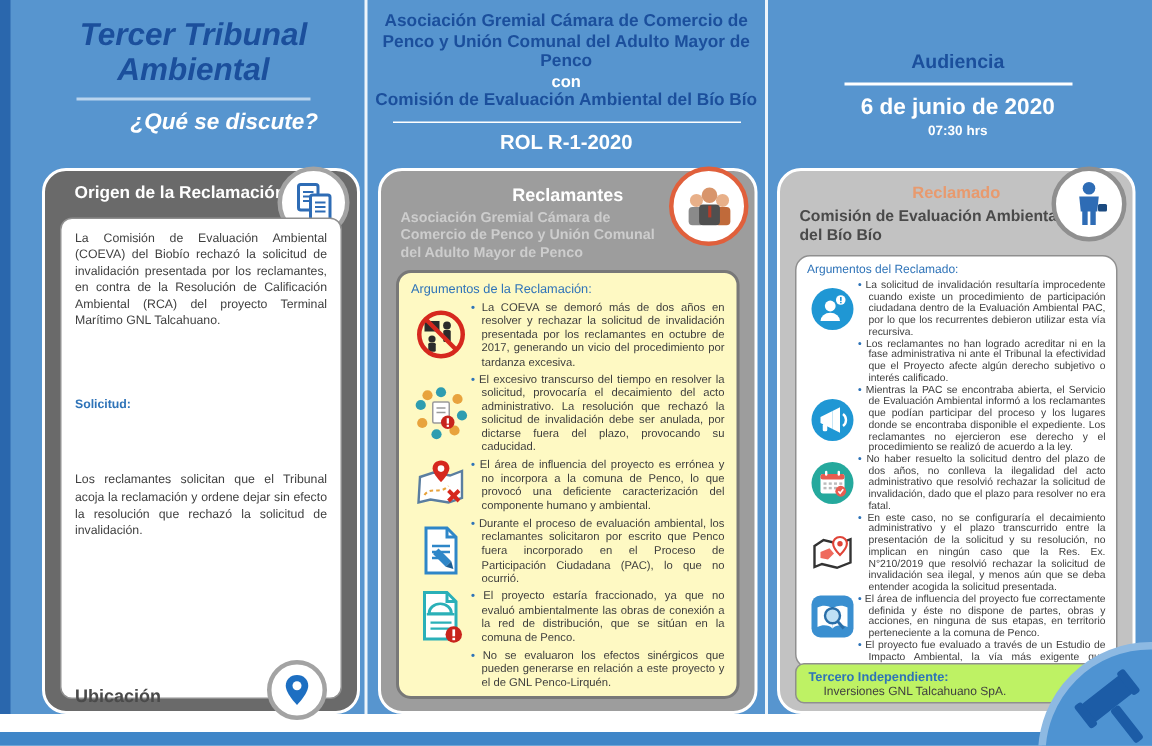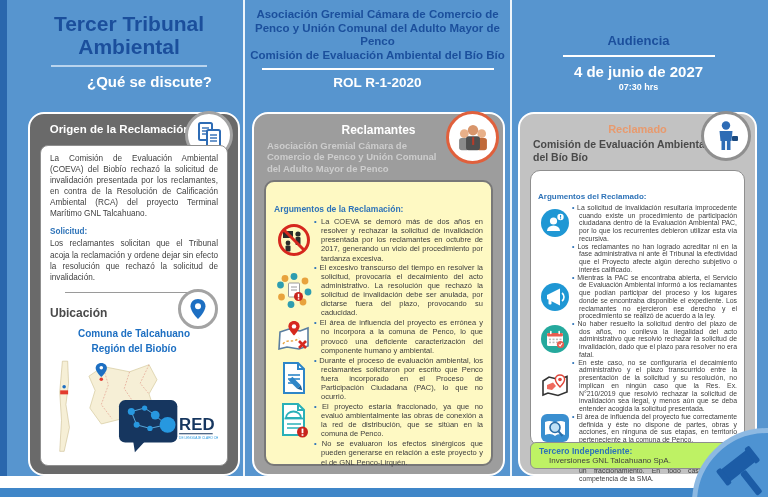--- a/index.html
+++ b/index.html
@@ -6,21 +6,21 @@
   .page{position:relative;width:768px;height:497px;background:#5795cf;overflow:hidden;
         font-family:"Liberation Sans",sans-serif;-webkit-font-smoothing:antialiased;}
   .left-strip{position:absolute;left:0;top:0;width:7px;height:488px;background:#2a67ad;}
   .vline{position:absolute;top:0;width:2px;height:476px;background:rgba(255,255,255,.9);}
   .vline1{left:243px;} .vline2{left:510px;}
   .bottom-white{position:absolute;left:0;top:476px;width:768px;height:12px;background:#ffffff;}
   .bottom-bar{position:absolute;left:0;top:488px;width:768px;height:9px;background:#3f86c8;}
 
   
   .hcol{position:absolute;text-align:center;}
-  .h1{left:7px;top:12px;width:244px;}
+  .h1{left:7px;top:12px;width:244px;font-style:italic;}
   .h1 .t{font-size:21px;font-weight:bold;color:#1b4f9c;line-height:1.1;}
   .h1 .div{width:156px;height:2px;background:#b9d4ee;margin:7px auto 6px;}
   .h1 .s{font-size:15px;font-weight:bold;color:#ffffff;padding-left:41px;}
   .h2{left:245px;top:8px;width:265px;}
   .h2 .p{font-size:11.5px;font-weight:bold;color:#1b4f9c;line-height:1.18;}
   .h2 .con{font-size:11px;font-weight:bold;color:#ffffff;line-height:1.15;}
   .h2 .div{width:232px;height:1.5px;background:#ffffff;margin:6px auto 5px;}
   .h2 .rol{font-size:13.5px;font-weight:bold;color:#ffffff;}
   .h3{left:512px;top:33px;width:253px;}
   .h3 .t{font-size:13px;font-weight:bold;color:#1b4f9c;}
@@ -34,32 +34,32 @@
   .panel-mid{left:252px;width:253px;background:#9d9d9d;}
   .panel-right{left:518px;width:239px;background:#c2c2c2;}
   .ptitle{position:absolute;left:10px;top:9px;font-weight:bold;color:#ffffff;}
   .circ{position:absolute;border-radius:50%;background:#ffffff;display:flex;align-items:center;justify-content:center;box-sizing:border-box;}
 
   
   .pl-title{width:160px;font-size:11.5px;text-align:center;}
   .pl-circ{right:5px;top:-3px;width:48px;height:48px;border:3px solid #a3a3a3;}
   .pl-box{position:absolute;left:10px;right:10px;top:31px;bottom:8px;background:#fff;border:1.5px solid #8f8f8f;
           border-radius:8px;padding:7px 9px;box-sizing:border-box;display:flex;flex-direction:column;
-          font-size:8.2px;color:#3f3f3f;line-height:1.35;}
+          font-size:8.2px;color:#3f3f3f;line-height:1.35;gap:38px;}
   .pl-box p{margin:0;text-align:justify;}
   .sol{color:#2e73b8;font-weight:bold;margin:7px 0 1px;}
   .pl-hr{height:1px;background:#9a9a9a;width:82%;margin:9px auto 5px auto;}
   .ubic-row{display:flex;align-items:center;justify-content:space-between;height:30px;}
   .ubic{font-size:12px;font-weight:bold;color:#4a4a4a;}
   .pin-circ{position:relative;width:40px;height:40px;border:3px solid #a3a3a3;margin-top:-8px;}
   .loc{text-align:center;color:#1d6fc2;font-weight:bold;font-size:10px;line-height:1.5;margin-top:-2px;}
   .mapwrap{flex:1;}
 
   
-  .args-title{color:#2e73b8;font-weight:bold;margin-top:17px;}
+  .args-title{color:#2e73b8;font-weight:normal;}
   .blist{flex:1;display:flex;flex-direction:column;justify-content:space-between;margin-top:3px;}
   .brow{display:flex;align-items:center;}
   .bico{flex:0 0 40px;display:flex;justify-content:center;align-items:center;}
   .btxt{flex:1;text-align:justify;color:#3d3d3d;padding-left:7px;text-indent:-7px;}
   .btxt::before{content:"• ";color:#2e73b8;font-weight:bold;}
 
   
   .pm-title{left:0;width:100%;text-align:center;font-size:12px;}
   .pm-sub{position:absolute;left:13px;width:180px;top:26px;color:#cdcdcd;font-weight:bold;font-size:9.5px;line-height:1.2;}
   .pm-circ{right:4px;top:-3px;width:53px;height:53px;border:3px solid #e0603c;}
@@ -96,28 +96,29 @@
   <div class="bottom-white"></div>
   <div class="bottom-bar"></div>
 
   <div class="hcol h1">
     <div class="t">Tercer Tribunal Ambiental</div>
     <div class="div"></div>
     <div class="s">¿Qué se discute?</div>
   </div>
   <div class="hcol h2">
     <div class="p">Asociación Gremial Cámara de Comercio de Penco y Unión Comunal del Adulto Mayor de Penco</div>
+    <div class="con">con</div>
     <div class="p">Comisión de Evaluación Ambiental del Bío Bío</div>
     <div class="div"></div>
     <div class="rol">ROL R-1-2020</div>
   </div>
   <div class="hcol h3">
     <div class="t">Audiencia</div>
     <div class="div"></div>
-    <div class="d">4 de junio de 2027</div>
+    <div class="d">6 de junio de 2020</div>
     <div class="hr">07:30 hrs</div>
   </div>
 
   <section class="panel panel-left">
     <div class="ptitle pl-title">Origen de la Reclamación</div>
     <div class="circ pl-circ">
       <svg width="32" height="32" viewBox="0 0 32 32">
         <rect x="6" y="4" width="13" height="17" rx="1.5" fill="#fff" stroke="#2e6cb5" stroke-width="2"></rect>
         <line x1="9" y1="9" x2="16" y2="9" stroke="#2e6cb5" stroke-width="1.4"></line>
         <line x1="9" y1="12" x2="16" y2="12" stroke="#2e6cb5" stroke-width="1.4"></line>

